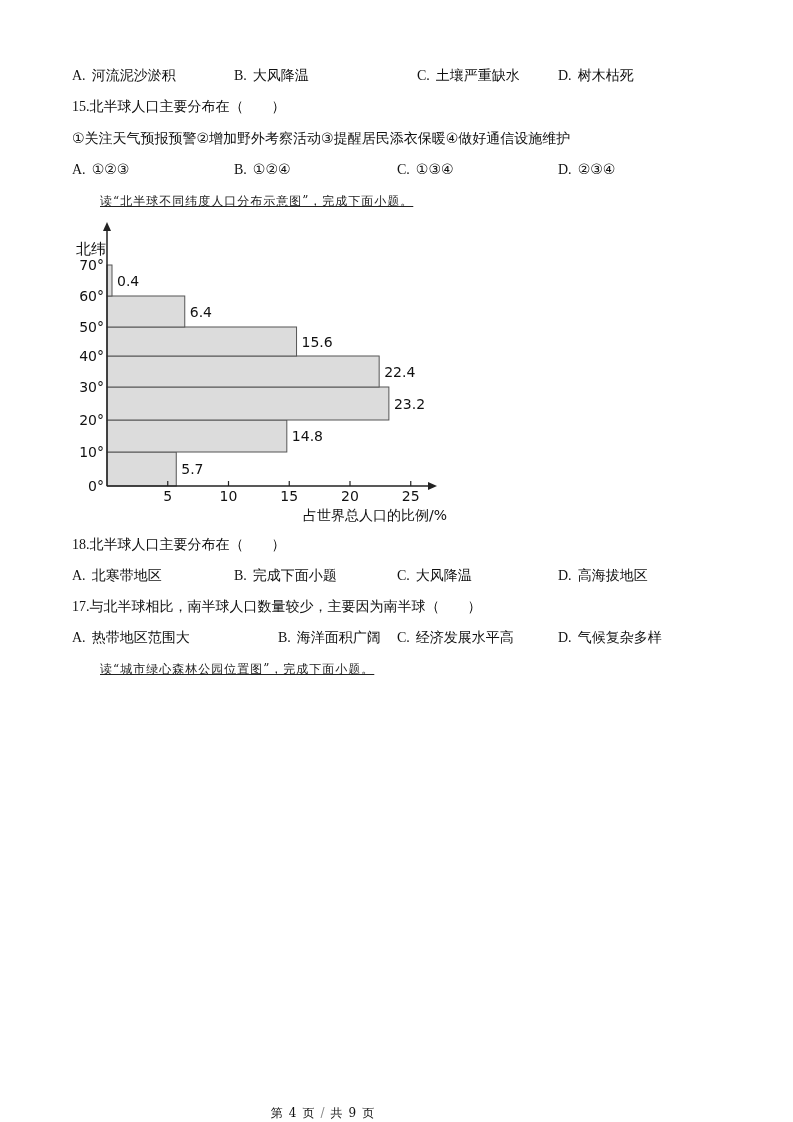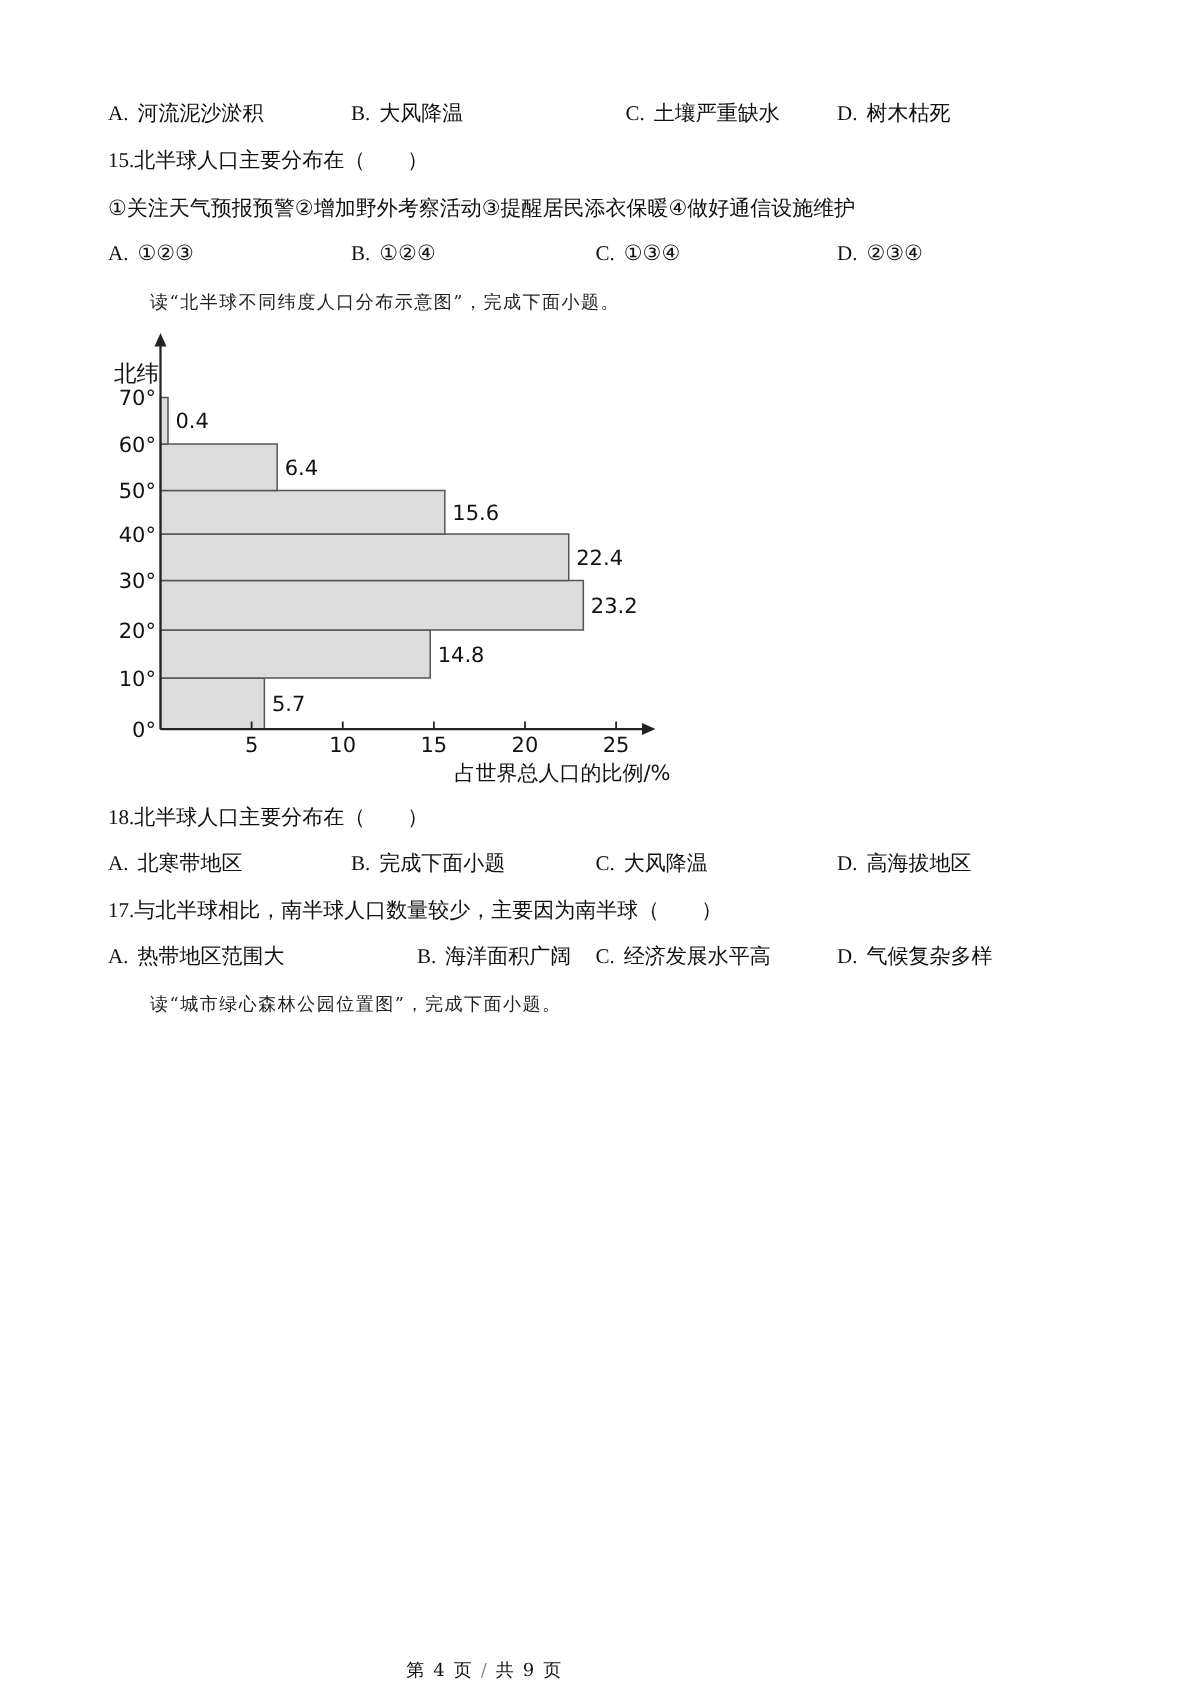--- a/index.html
+++ b/index.html
@@ -2,21 +2,21 @@
 <html><head>
 <meta charset="utf-8">
 <style>
   html, body { margin: 0; padding: 0; background: #ffffff; }
   body { width: 793px; height: 1122px; position: relative; overflow: hidden;
          font-family: "DejaVu Sans", "Liberation Sans", sans-serif; color: #111; }
   .line { position: absolute; left: 72px; font-size: 14px; white-space: nowrap; }
   .opt { position: absolute; font-size: 14px; white-space: nowrap; }
   .opt .k { font-family: "Liberation Serif", serif; font-size: 14px; margin-right: 6px; }
   .qnum { font-family: "Liberation Serif", serif; margin-right: 0; }
-  .read { position: absolute; left: 100px; font-size: 12px; font-family: "DejaVu Serif", serif; letter-spacing: 1px; color: #222; }
+  .read { position: absolute; left: 100px; font-size: 12px; font-family: "DejaVu Serif", serif; letter-spacing: 1px; color: #222; text-decoration: underline; }
   .footer { position: absolute; top: 1105px; left: 0; width: 645px; text-align: center; font-size: 12px; font-family: "DejaVu Serif", serif; }
   .footer span { margin: 0 3px; }
   .footer .sep { color: #888; }
   svg text { font-family: "DejaVu Sans", sans-serif; }
 </style>
 </head>
 <body>
 
 <div>
   <div class="opt" style="left:72px; top:67px;"><span class="k">A.</span><span>河流泥沙淤积</span></div>

